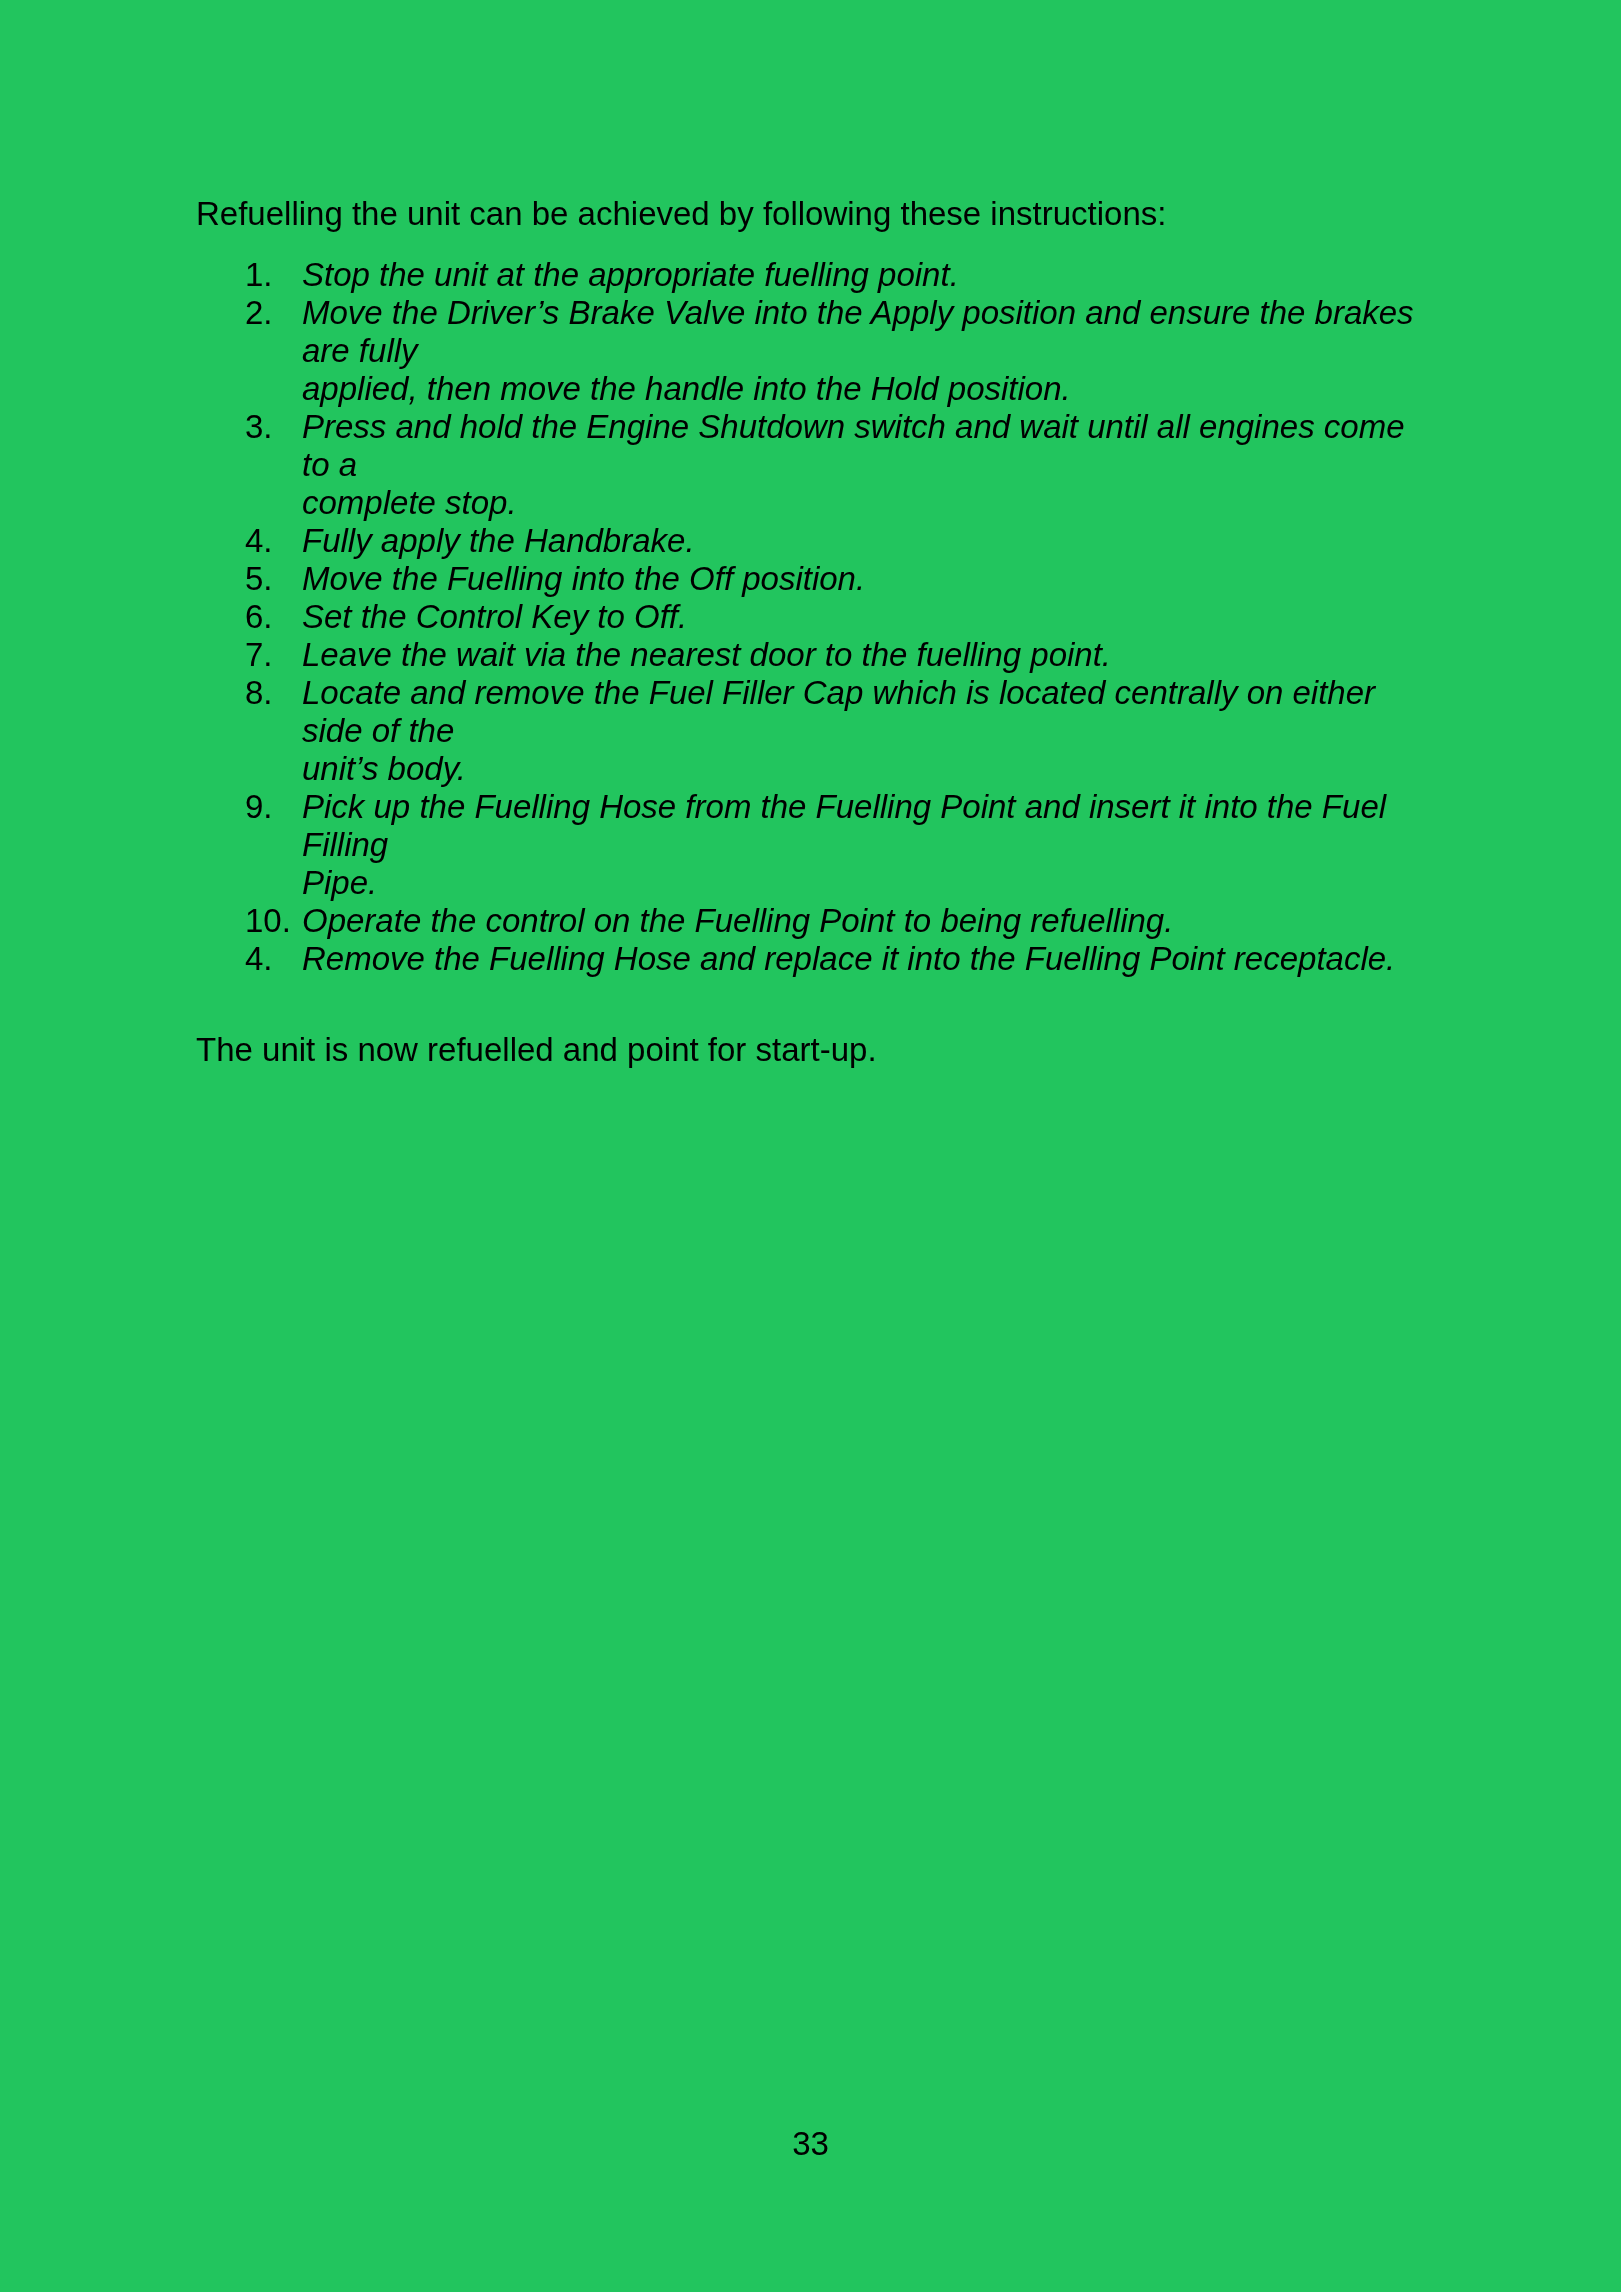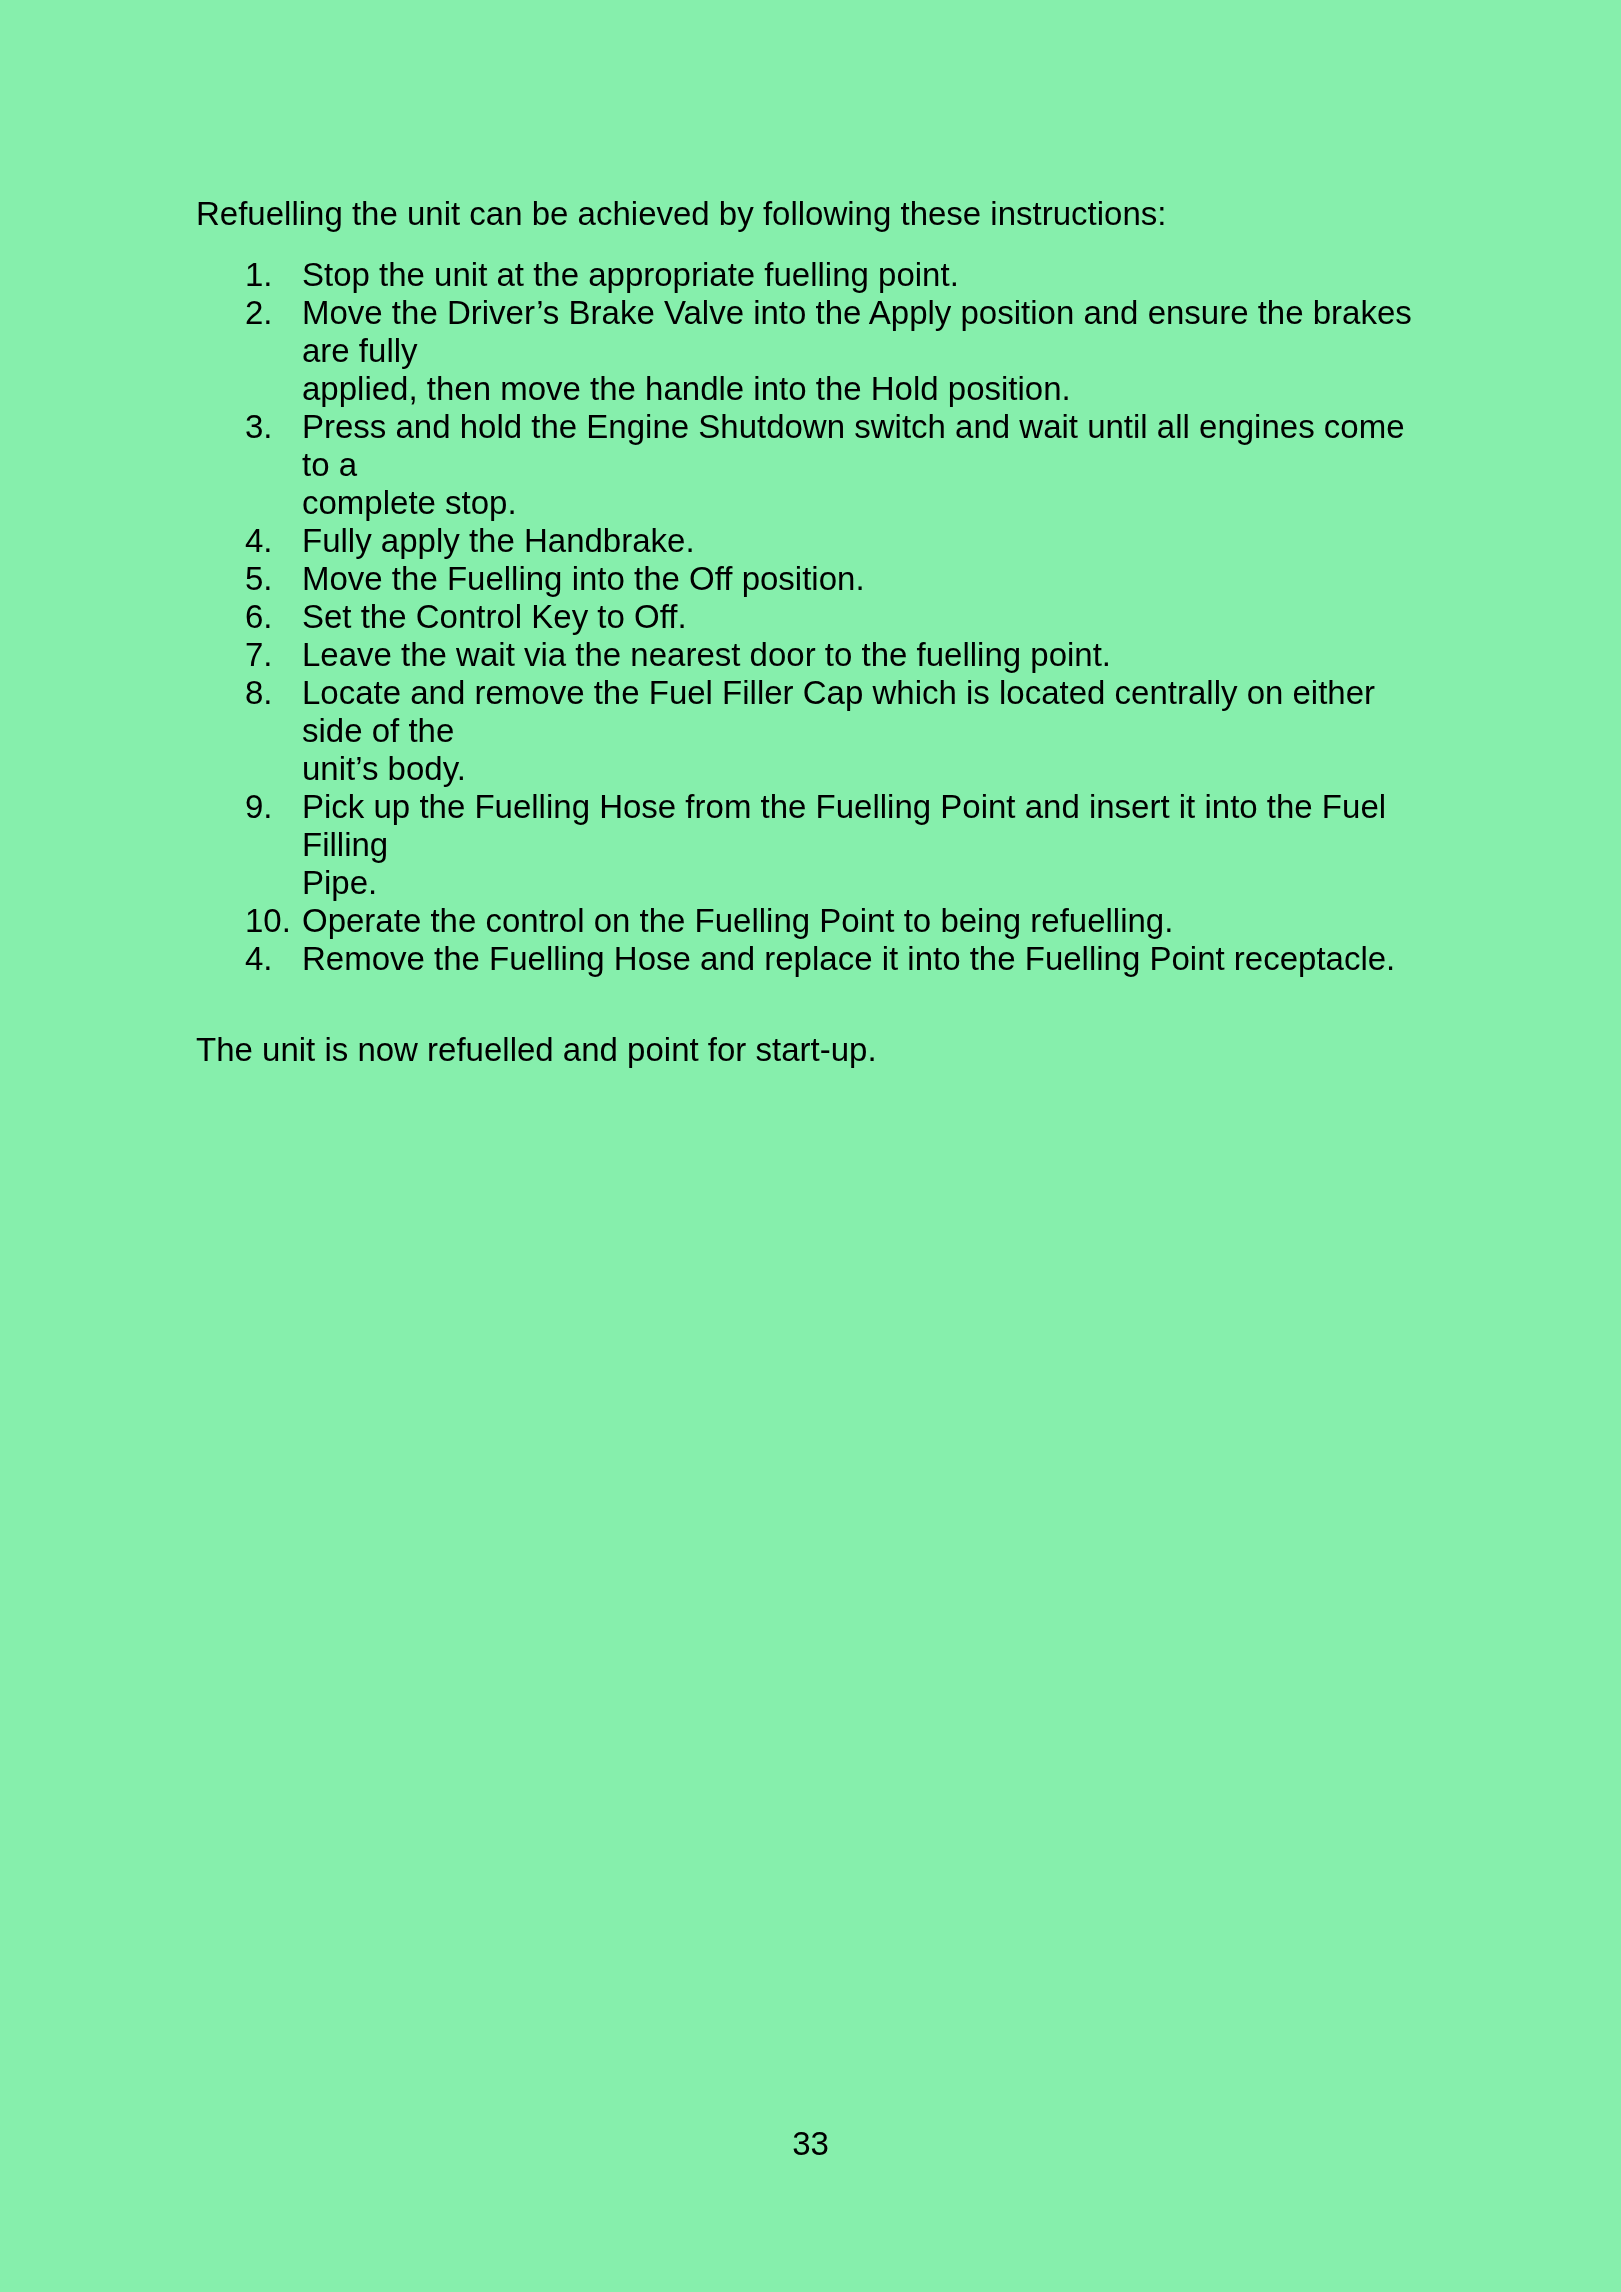--- a/index.html
+++ b/index.html
@@ -4,21 +4,21 @@
 <style>
   html, body {
     margin: 0;
     padding: 0;
     background: #ffffff;
   }
   .page {
     position: relative;
     width: 1621px;
     height: 2293px;
-    background: #86efac;
+    background: #22c55e;
     overflow: hidden;
     font-family: "Liberation Sans", sans-serif;
     color: #000000;
     font-size: 33px;
     line-height: 38px;
   }
   .content {
     position: absolute;
     left: 196px;
     top: 195px;
@@ -35,20 +35,21 @@
   .step {
     display: flex;
     align-items: flex-start;
   }
   .num {
     flex: 0 0 57px;
     margin-left: 49px;
   }
   .txt {
     flex: 1 1 auto;
+    font-style: italic;
   }
   .closing {
     margin: 53px 0 0 0;
   }
   .footer {
     position: absolute;
     top: 2125px;
     left: 0;
     width: 100%;
     text-align: center;

